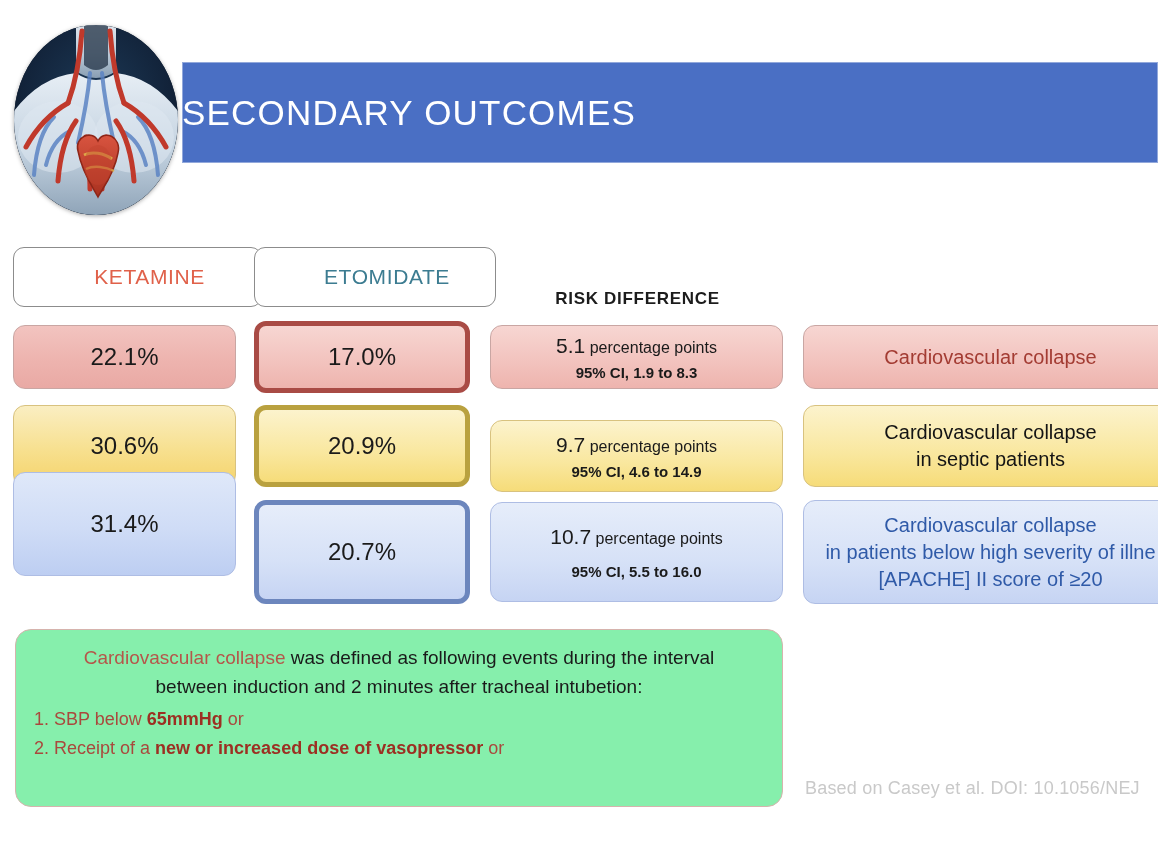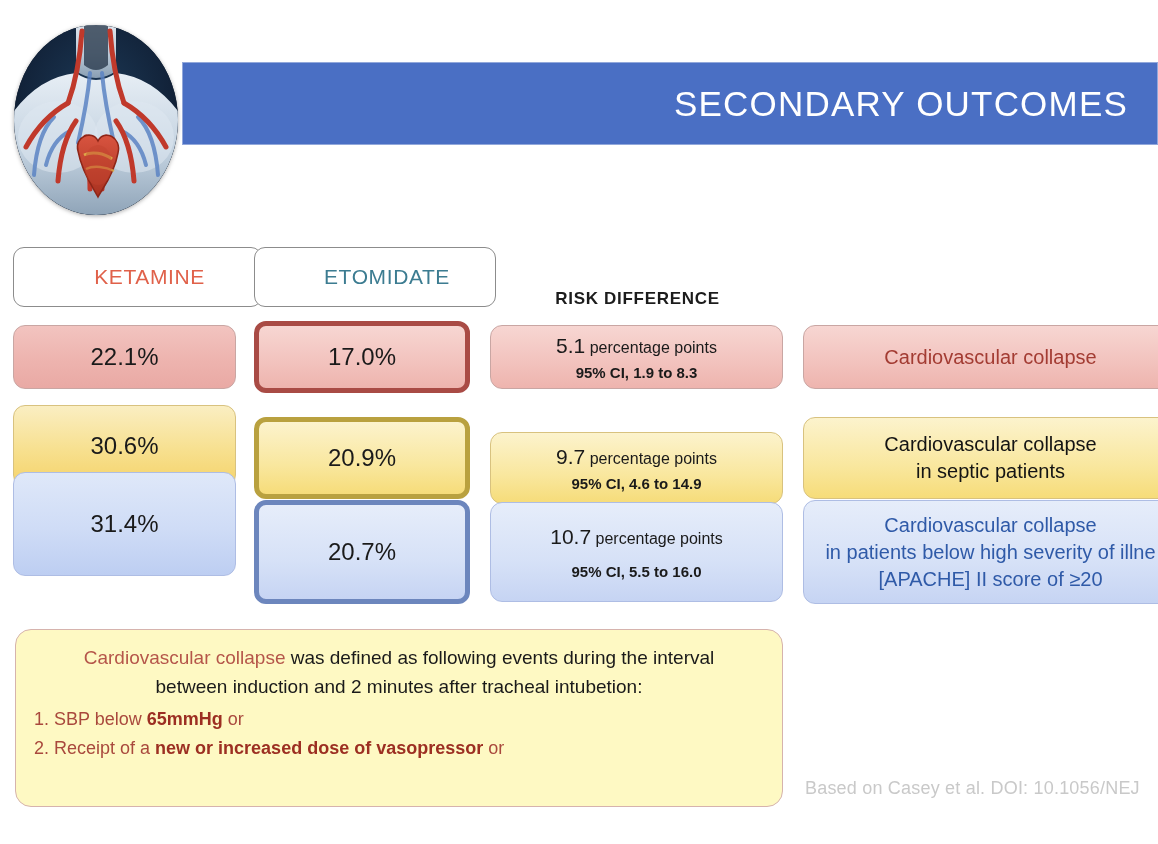--- a/index.html
+++ b/index.html
@@ -15,26 +15,26 @@
     font-family: "Liberation Sans", sans-serif;
     -webkit-font-smoothing: antialiased;
   }
 
   
   #header-banner {
     position: absolute;
     left: 182px;
     top: 62px;
     width: 976px;
-    height: 83px;
+    height: 101px;
     background: #4a6fc4;
     box-shadow: 0 0 0 1px rgba(255,255,255,0.4) inset;
     display: flex;
     align-items: center;
-    justify-content: flex-end;
+    justify-content: flex-start;
   }
   #header-title {
     color: #ffffff;
     font-size: 35px;
     letter-spacing: 1.2px;
     font-weight: 400;
     text-align: center;
     padding-right: 30px;
   }
 
@@ -104,21 +104,21 @@
 
   .thin-red    { border: 1px solid #c9a6a3; }
   .thin-yellow { border: 1px solid #d8c27f; }
   .thin-blue   { border: 1px solid #aebde4; }
 
   .thick-red    { border: 5px solid #a94b45; }
   .thick-yellow { border: 5px solid #b9a13f; }
   .thick-blue   { border: 5px solid #6c86bd; }
 
   .c-red-soft    { background: linear-gradient(180deg,#f7d6d2 0%,#f2c2bd 60%,#eeb4ae 100%); }
-  .c-yellow-soft { background: linear-gradient(180deg,#fcf3cd 0%,#f9e79e 60%,#f6dc79 100%); margin-top: 12px; }
+  .c-yellow-soft { background: linear-gradient(180deg,#fcf3cd 0%,#f9e79e 60%,#f6dc79 100%); }
   .c-blue-soft   { background: linear-gradient(180deg,#e6edfa 0%,#d6e1f7 60%,#c6d4f3 100%); }
 
   
   .rd-line1 { font-size: 16px; color: #1a1a1a; line-height: 1.25; }
   .rd-line1 .big { font-size: 21px; }
   .rd-line2 { font-size: 15px; color: #1a1a1a; font-weight: bold; margin-top: 5px; }
   .rd-inner { display:flex; flex-direction:column; align-items:center; justify-content:center; }
 
   
   .outcome {
@@ -132,21 +132,21 @@
 
   
   #definition-box {
     position: absolute;
     left: 15px;
     top: 629px;
     width: 768px;
     height: 178px;
     border: 1.5px solid #d6b3ad;
     border-radius: 16px;
-    background: #fef9c3;
+    background: #86efac;
     box-sizing: border-box;
     padding: 14px 18px 10px 18px;
   }
   #def-line1 {
     font-size: 19px;
     text-align: center;
     color: #1a1a1a;
     line-height: 1.5;
   }
   #def-line1 .hl { color: #b5564a; }

